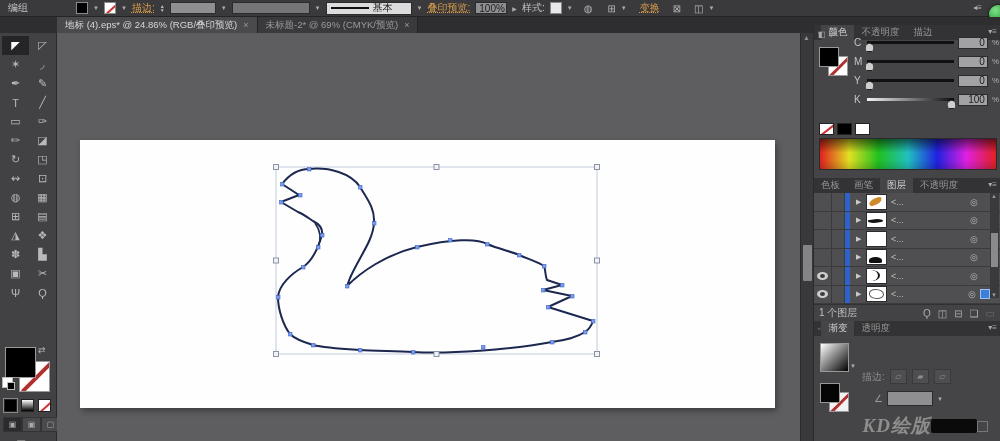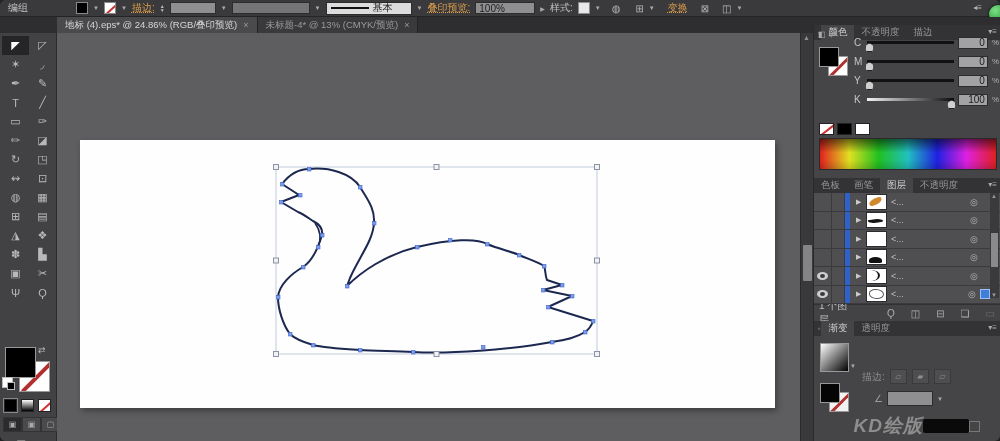--- a/index.html
+++ b/index.html
@@ -1,16 +1,16 @@
 <!DOCTYPE html>
 <html><head>
 <meta charset="utf-8">
 <style>
   html,body{margin:0;padding:0;background:#222;}
-  #app{position:relative;width:1000px;height:441px;background:#3d3d3f;font-family:"Liberation Sans",sans-serif;overflow:hidden;color:#c6c6c6;font-size:10px;border-radius:6px;}
+  #app{position:relative;width:1000px;height:441px;background:#3d3d3f;font-family:"Liberation Sans",sans-serif;overflow:hidden;color:#c6c6c6;font-size:10px;}
   
   .topbar{position:absolute;left:0;top:0;width:1000px;height:17px;background:#3a3a3c;border-bottom:1px solid #242426;display:flex;align-items:center;gap:5px;padding-left:8px;box-sizing:border-box;}
   .topbar .lbl{color:#c2c2c2;}
   .link{color:#d89a4a;text-decoration:underline dotted;cursor:pointer;}
   .swatch{width:12px;height:12px;border:1px solid #8a8a8c;box-sizing:border-box;display:inline-block;}
   .sw-black{background:#000;}
   .sw-none{background:#fff;position:relative;overflow:hidden;}
   .sw-none::after{content:"";position:absolute;left:-2px;top:4px;width:20px;height:2px;background:#c33;transform:rotate(-42deg);}
   .ddarrow{font-size:6px;color:#aaa;}
   .combo{height:12px;background:#8f8f91;border:1px solid #2c2c2e;display:inline-flex;align-items:center;justify-content:flex-end;padding:0 2px;box-sizing:border-box;color:#1d1d1d;}
@@ -99,40 +99,40 @@
   .th-blob::after{content:"";position:absolute;left:2px;bottom:1px;width:13px;height:6px;background:#101010;border-radius:60% 60% 20% 20%;}
   .th-curve::after{content:"";position:absolute;left:3px;top:1px;width:8px;height:11px;border-right:2px solid #101010;border-radius:0 100% 100% 0 / 0 55% 55% 0;}
   .th-outline::after{content:"";position:absolute;inset:2px;border:1px solid #5a5a5a;border-radius:45% 60% 50% 55%;}
   .llabel{flex:1;color:#bdbdbd;padding-left:4px;font-size:9px;}
   .ltarget{width:16px;color:#b4b4b4;font-size:9px;text-align:center;}
   .lsel{width:8px;height:8px;background:#3f7fd6;border:1px solid #9cc0ff;margin-right:10px;}
   .lspace{width:18px;}
   .lscroll{position:absolute;right:1px;top:0;width:9px;height:105px;background:#3a3a3c;}
   .lscroll .a{position:absolute;left:1px;font-size:6px;color:#999;}
   .lscroll .thumb{position:absolute;left:1px;top:40px;width:7px;height:34px;background:#8a8a8c;}
-  .lbottom{height:16px;background:#434345;border-top:1px solid #313133;display:flex;align-items:center;padding:0 5px;gap:16px;}
+  .lbottom{height:16px;background:#434345;border-top:1px solid #313133;display:flex;align-items:center;padding:0 5px;gap:7px;}
   .lbottom .cnt{color:#c0c0c0;}
   .lbottom .ic{color:#aeaeae;font-size:10px;}
   .lbottom .ic.dim{color:#6e6e70;}
   
   .gradpanel{position:relative;height:120px;}
   .g-thumb{position:absolute;left:6px;top:22px;width:27px;height:27px;background:linear-gradient(135deg,#fff,#000);border:1px solid #999;}
   .g-thumb-dd{position:absolute;left:36px;top:42px;color:#aaa;font-size:6px;}
   .g-type{position:absolute;left:48px;top:25px;display:flex;align-items:center;gap:5px;}
   .g-type .cap{color:#c2c2c2;}
   .g-dd{width:100px;height:13px;background:#7c7c7e;border:1px solid #2c2c2e;display:flex;align-items:center;justify-content:flex-end;padding-right:2px;box-sizing:border-box;color:#222;}
   .g-stroke{position:absolute;left:48px;top:48px;display:flex;align-items:center;gap:5px;color:#8a8a8c;}
   .g-btn{width:15px;height:13px;background:#4e4e50;border:1px solid #3a3a3c;color:#8c8c8e;font-size:8px;display:flex;align-items:center;justify-content:center;}
   .g-angle{position:absolute;left:60px;top:70px;display:flex;align-items:center;gap:4px;color:#9a9a9c;}
   .g-angle .box{width:44px;height:13px;background:#8f8f91;border:1px solid #2c2c2e;}
   .g-fs{position:absolute;left:6px;top:62px;width:30px;height:34px;}
   .g-fs .f{position:absolute;left:0;top:0;width:18px;height:18px;background:#050505;border:1px solid #999;z-index:2;}
   .g-fs .s{position:absolute;left:9px;top:9px;width:18px;height:18px;background:#f2f2f2;border:1px solid #999;overflow:hidden;}
   .g-fs .s::after{content:"";position:absolute;left:-3px;top:7px;width:30px;height:3px;background:#b03030;transform:rotate(-45deg);}
-  .watermark{position:absolute;right:20px;bottom:2px;display:flex;align-items:center;}
+  .watermark{position:absolute;right:12px;bottom:2px;display:flex;align-items:center;font-family:Liberation Serif, serif;}
   .watermark .wm{font-size:19px;font-weight:bold;color:#a6a6a6;opacity:.75;letter-spacing:1px;font-style:italic;}
   .watermark .bar{width:46px;height:14px;background:#0a0a0a;border-radius:2px;}
   .watermark .sq{width:9px;height:9px;border:1px solid #777;}
 </style>
 </head>
 <body>
 
 <div id="app">
 
   <div class="topbar">
@@ -150,21 +150,21 @@
     <span class="combo" style="width:46px"></span>
       <span class="ddarrow">▼</span>
     <span class="combo" style="width:78px;background:#757577"></span>
       <span class="ddarrow">▼</span>
     <span class="strokestyle">
         <span class="line"></span>
         <span>基本</span>
       </span>
       <span class="ddarrow">▼</span>
     <span class="link">叠印预览:</span>
-    <span class="combo" style="width:60px;justify-content:flex-start;padding-left:3px">100%</span>
+    <span class="combo" style="width:32px;justify-content:flex-start;padding-left:3px">100%</span>
       <span class="ddarrow">▶</span>
     <span class="lbl">样式:</span>
     <span class="swatch" style="background:#e8e8e8"></span>
       <span class="ddarrow">▼</span>
     <span class="tb-ico" style="margin-left:6px">◍</span>
     <span class="tb-ico" style="margin-left:10px">⊞</span>
       <span class="ddarrow">▼</span>
     <span class="link" style="margin-left:8px">变换</span>
     <span class="tb-ico" style="margin-left:8px">⊠</span>
     <span class="tb-ico" style="margin-left:8px">◫</span>
@@ -173,21 +173,21 @@
     <div class="greenball"></div>
   </div>
 
   <div class="tabbar">
     <div style="width:57px"></div>
     <div class="doctab active">
       <span>地标 (4).eps* @ 24.86% (RGB/叠印预览)</span>
       <span class="close">×</span>
     </div>
     <div class="doctab inactive">
-      <span>未标题-4* @ 13% (CMYK/预览)</span>
+      <span>未标题-2* @ 69% (CMYK/预览)</span>
       <span class="close">×</span>
     </div>
   </div>
 
   <div class="toolpanel">
     <div class="tools-grid">
         <div class="tool active">◤</div>
         <div class="tool">◸</div>
         <div class="tool">✶</div>
         <div class="tool">◞</div>

